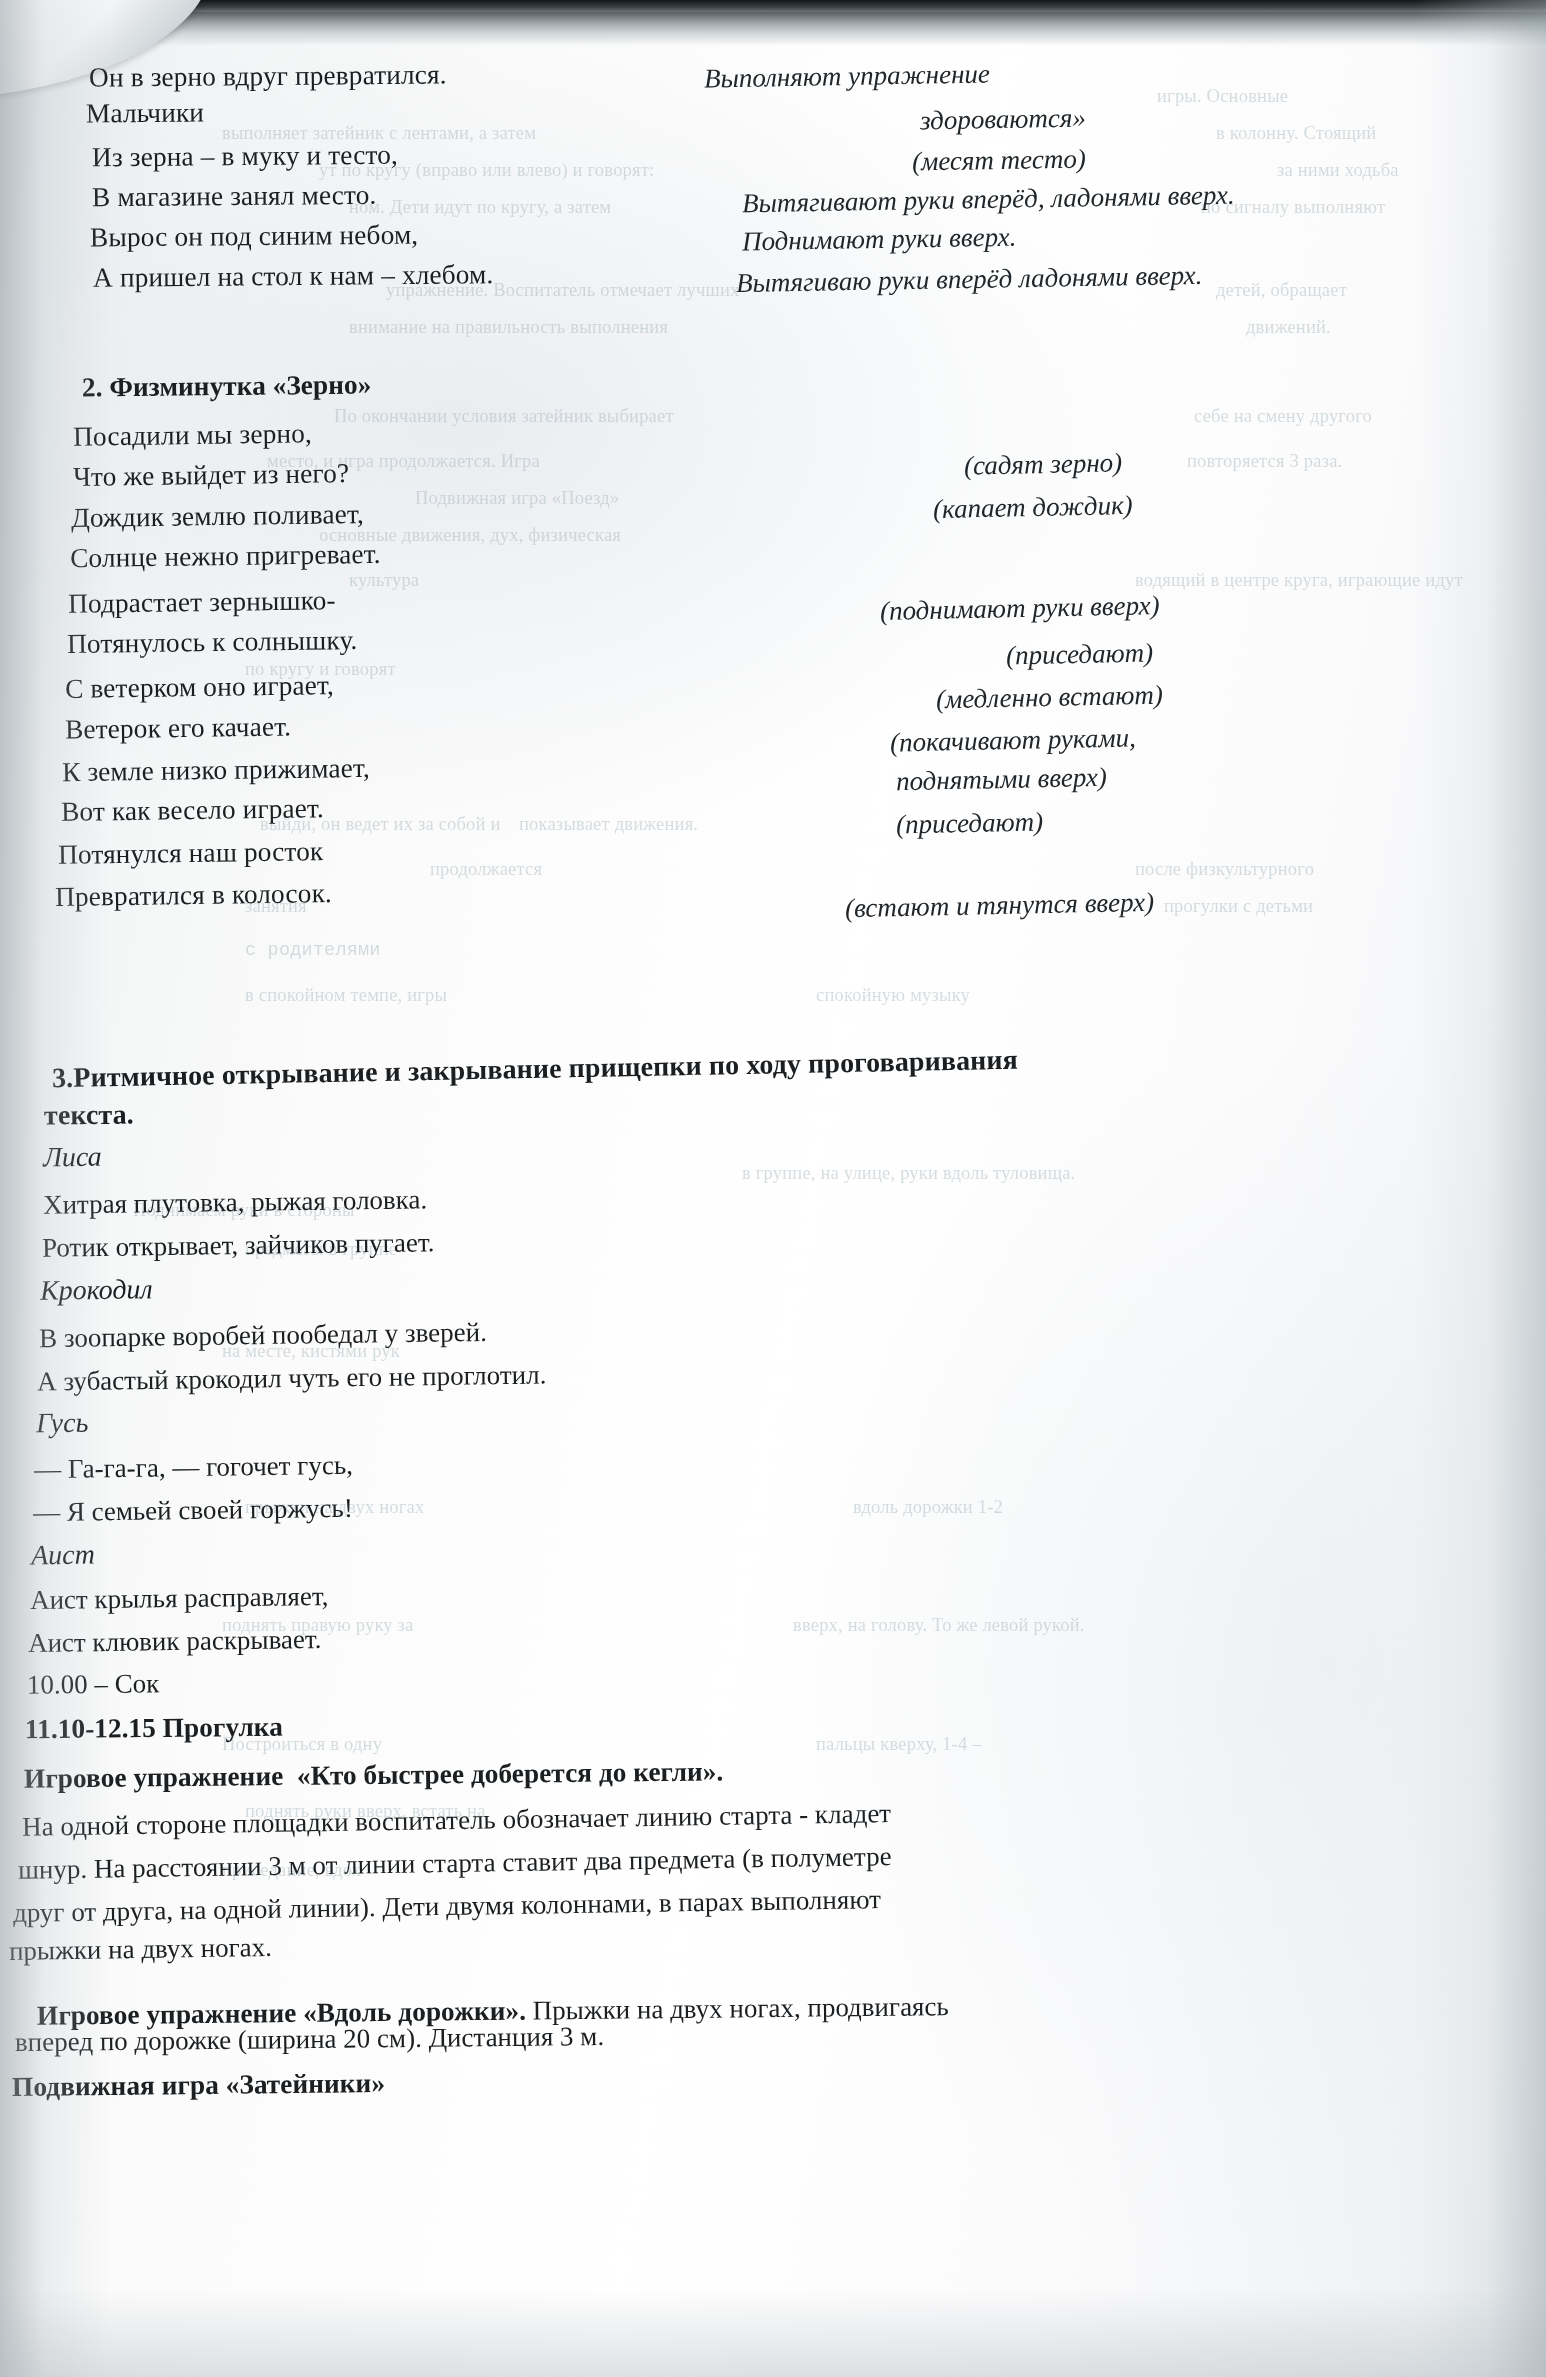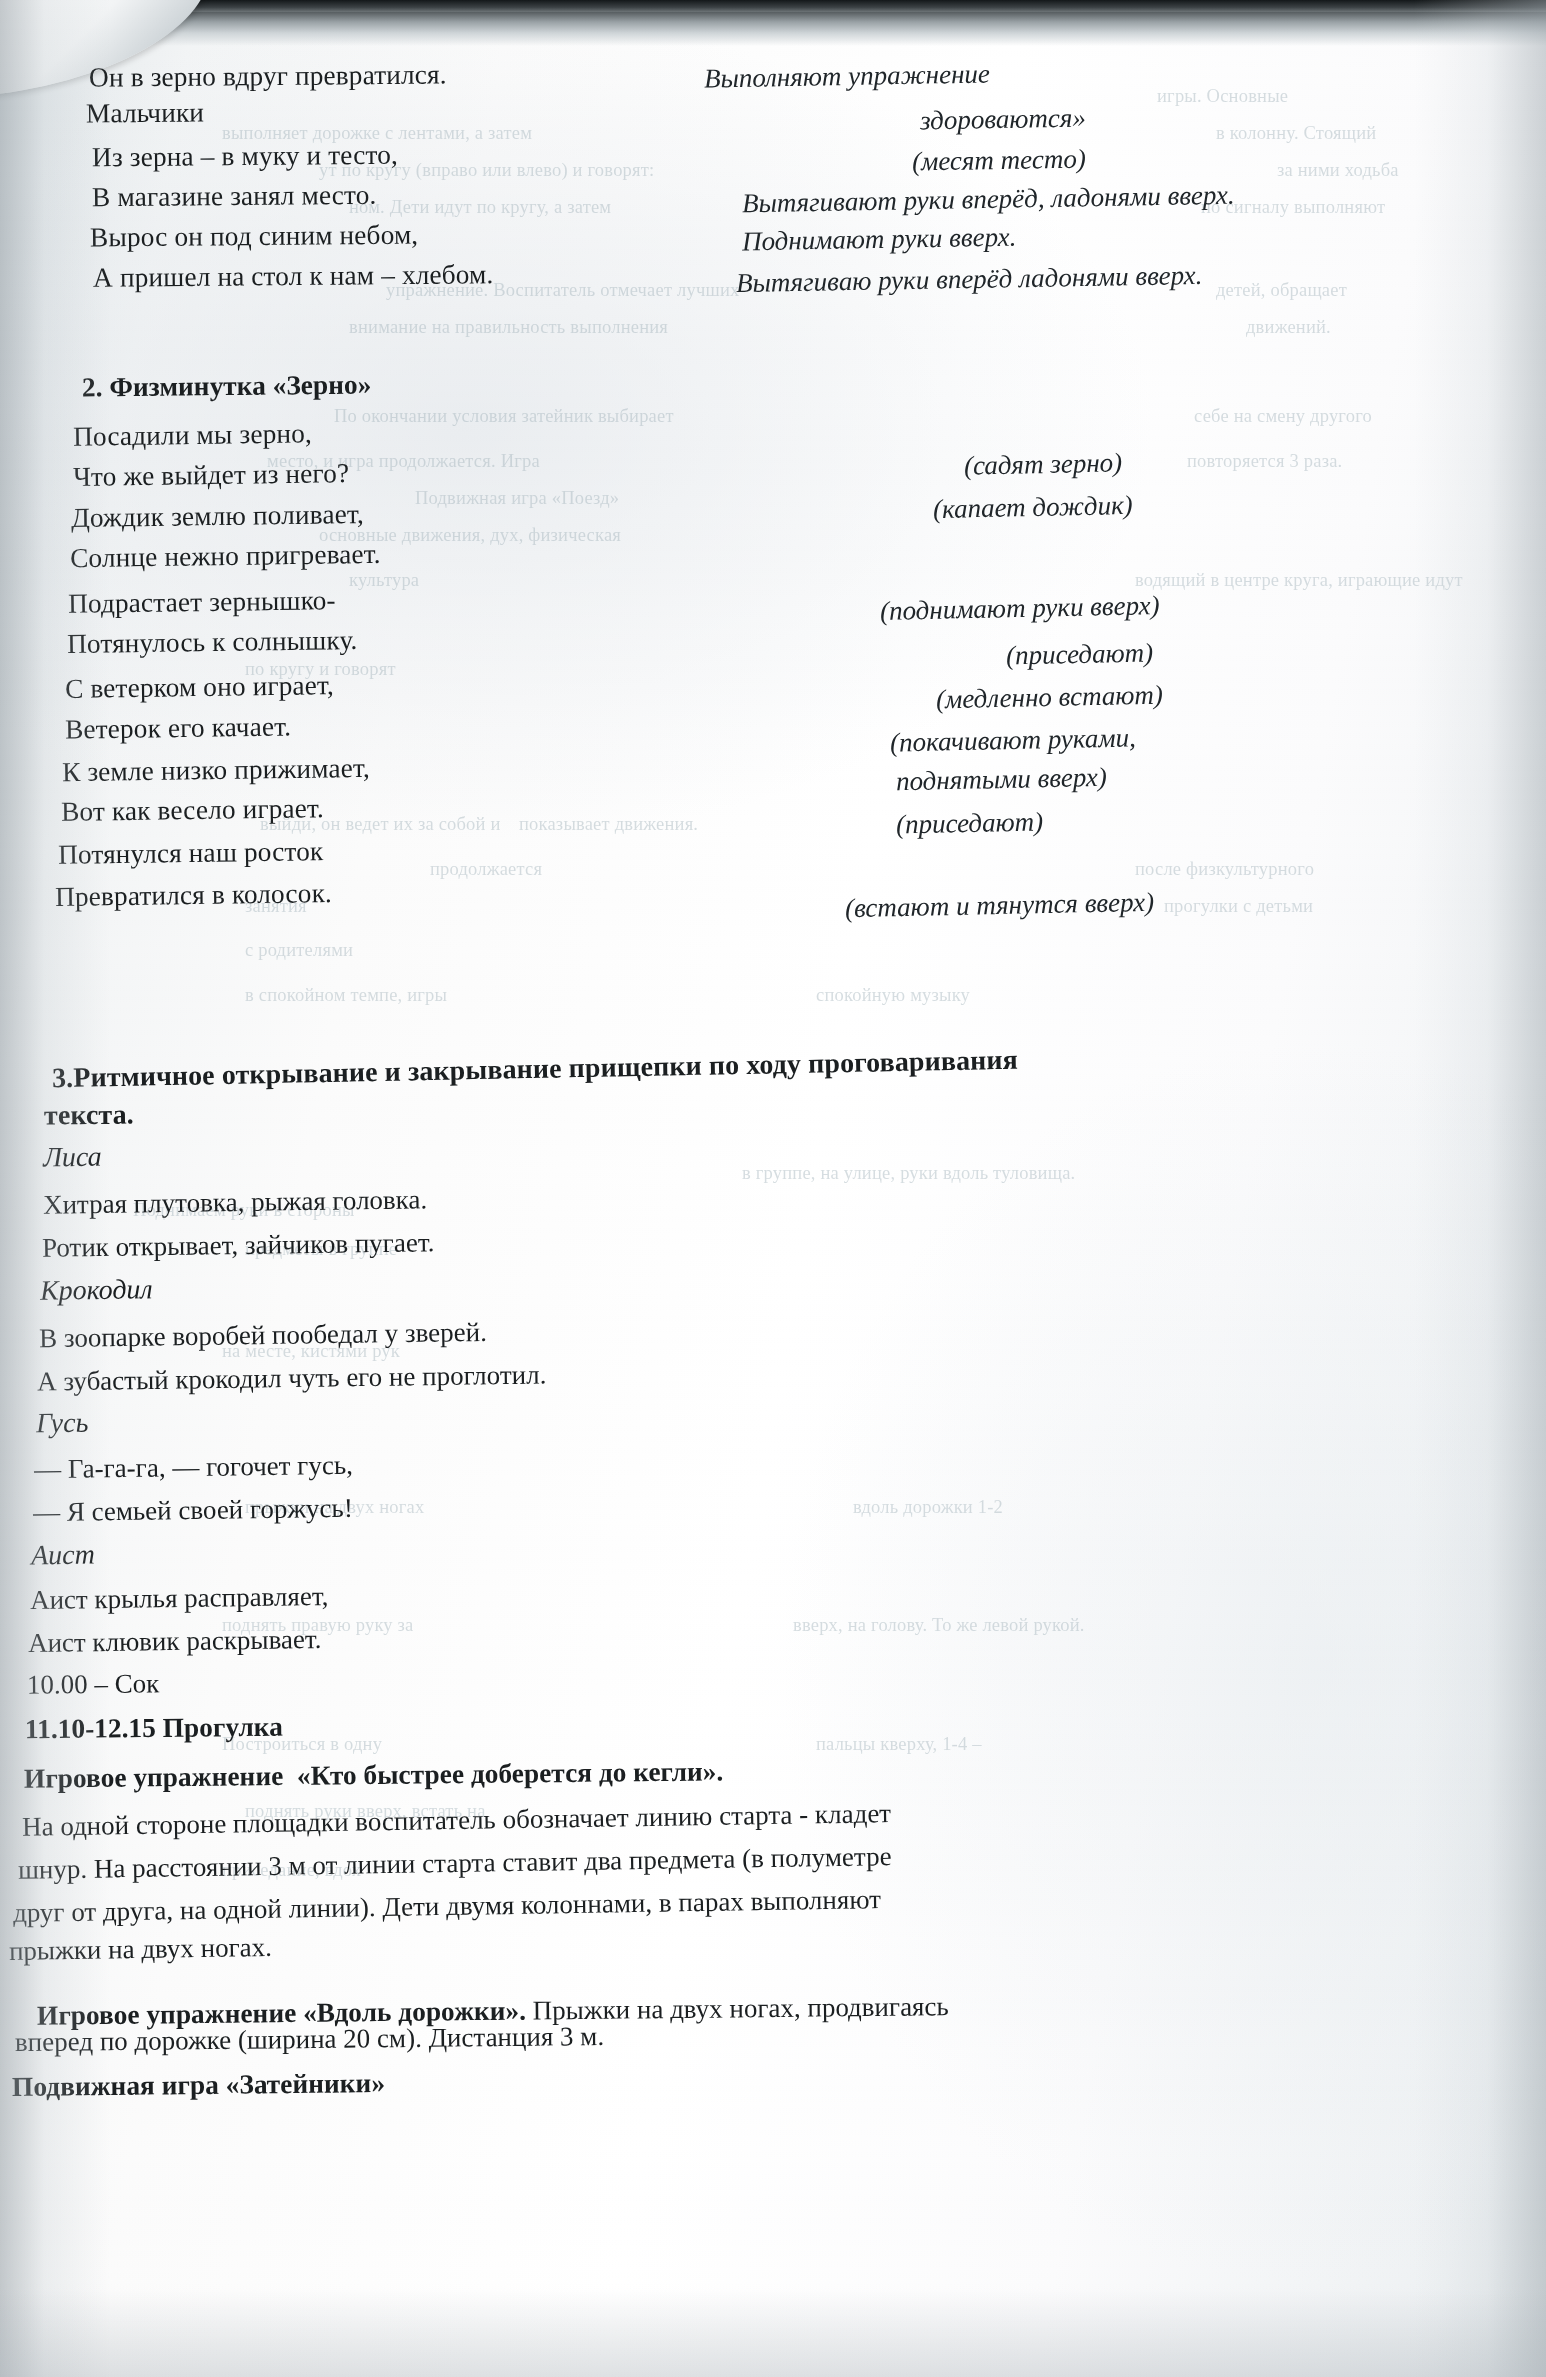--- a/index.html
+++ b/index.html
@@ -140,21 +140,21 @@
 <body>
 
 <div id="page">
 
   <div id="scan-edge-top"></div>
   <div id="scan-edge-top2"></div>
   <div id="corner-fold"></div>
 
   <div id="ghost-layer">
     <span class="ghost-line" style="left:1157px; top:80px;">игры. Основные</span>
-    <span class="ghost-line" style="left:222px; top:117px;">выполняет дорожке с лентами, а затем</span>
+    <span class="ghost-line" style="left:222px; top:117px;">выполняет затейник с лентами, а затем</span>
     <span class="ghost-line" style="left:1216px; top:117px;">в колонну. Стоящий</span>
     <span class="ghost-line" style="left:319px; top:154px;">ут по кругу (вправо или влево) и говорят:</span>
     <span class="ghost-line" style="left:1253px; top:154px;margin-left:24px;">за ними ходьба</span>
     <span class="ghost-line" style="left:349px; top:191px;">ном. Дети идут по кругу, а затем</span>
     <span class="ghost-line" style="left:1201px; top:191px;">по сигналу выполняют</span>
     <span class="ghost-line" style="left:386px; top:274px;">упражнение. Воспитатель отмечает лучших</span>
     <span class="ghost-line" style="left:1216px; top:274px;">детей, обращает</span>
     <span class="ghost-line" style="left:349px; top:311px;">внимание на правильность выполнения</span>
     <span class="ghost-line" style="left:1246px; top:311px;">движений.</span>
     <span class="ghost-line" style="left:334px; top:400px;">По окончании условия затейник выбирает</span>
@@ -165,21 +165,21 @@
     <span class="ghost-line" style="left:319px; top:519px;">основные движения, дух, физическая</span>
     <span class="ghost-line" style="left:349px; top:564px;">культура</span>
     <span class="ghost-line" style="left:1135px; top:564px;">водящий в центре круга, играющие идут</span>
     <span class="ghost-line" style="left:245px; top:653px;">по кругу и говорят</span>
     <span class="ghost-line" style="left:260px; top:808px;">выйди, он ведет их за собой и</span>
     <span class="ghost-line" style="left:519px; top:808px;">показывает движения.</span>
     <span class="ghost-line" style="left:430px; top:853px;">продолжается</span>
     <span class="ghost-line" style="left:1135px; top:853px;">после физкультурного</span>
     <span class="ghost-line" style="left:245px; top:890px;">занятия</span>
     <span class="ghost-line" style="left:1164px; top:890px;">прогулки с детьми</span>
-    <span class="ghost-line" style="left:245px; top:934px;">с родителями</span>
+    <span class="ghost-line" style="left:245px; top:934px;font-family:Liberation Mono, monospace;">с родителями</span>
     <span class="ghost-line" style="left:245px; top:979px;">в спокойном темпе, игры</span>
     <span class="ghost-line" style="left:816px; top:979px;text-align:center;">спокойную музыку</span>
     <span class="ghost-line" style="left:245px; top:1221px;margin-top:12px;">предметы в группе</span>
     <span class="ghost-line" style="left:742px; top:1157px;">в группе, на улице, руки вдоль туловища.</span>
     <span class="ghost-line" style="left:133px; top:1194px;">Поднимаем руки в стороны</span>
     <span class="ghost-line" style="left:222px; top:1335px;">на месте, кистями рук</span>
     <span class="ghost-line" style="left:245px; top:1491px;">прыжки на двух ногах</span>
     <span class="ghost-line" style="left:853px; top:1491px;">вдоль дорожки 1-2</span>
     <span class="ghost-line" style="left:222px; top:1609px;">поднять правую руку за</span>
     <span class="ghost-line" style="left:793px; top:1609px;">вверх, на голову. То же левой рукой.</span>

